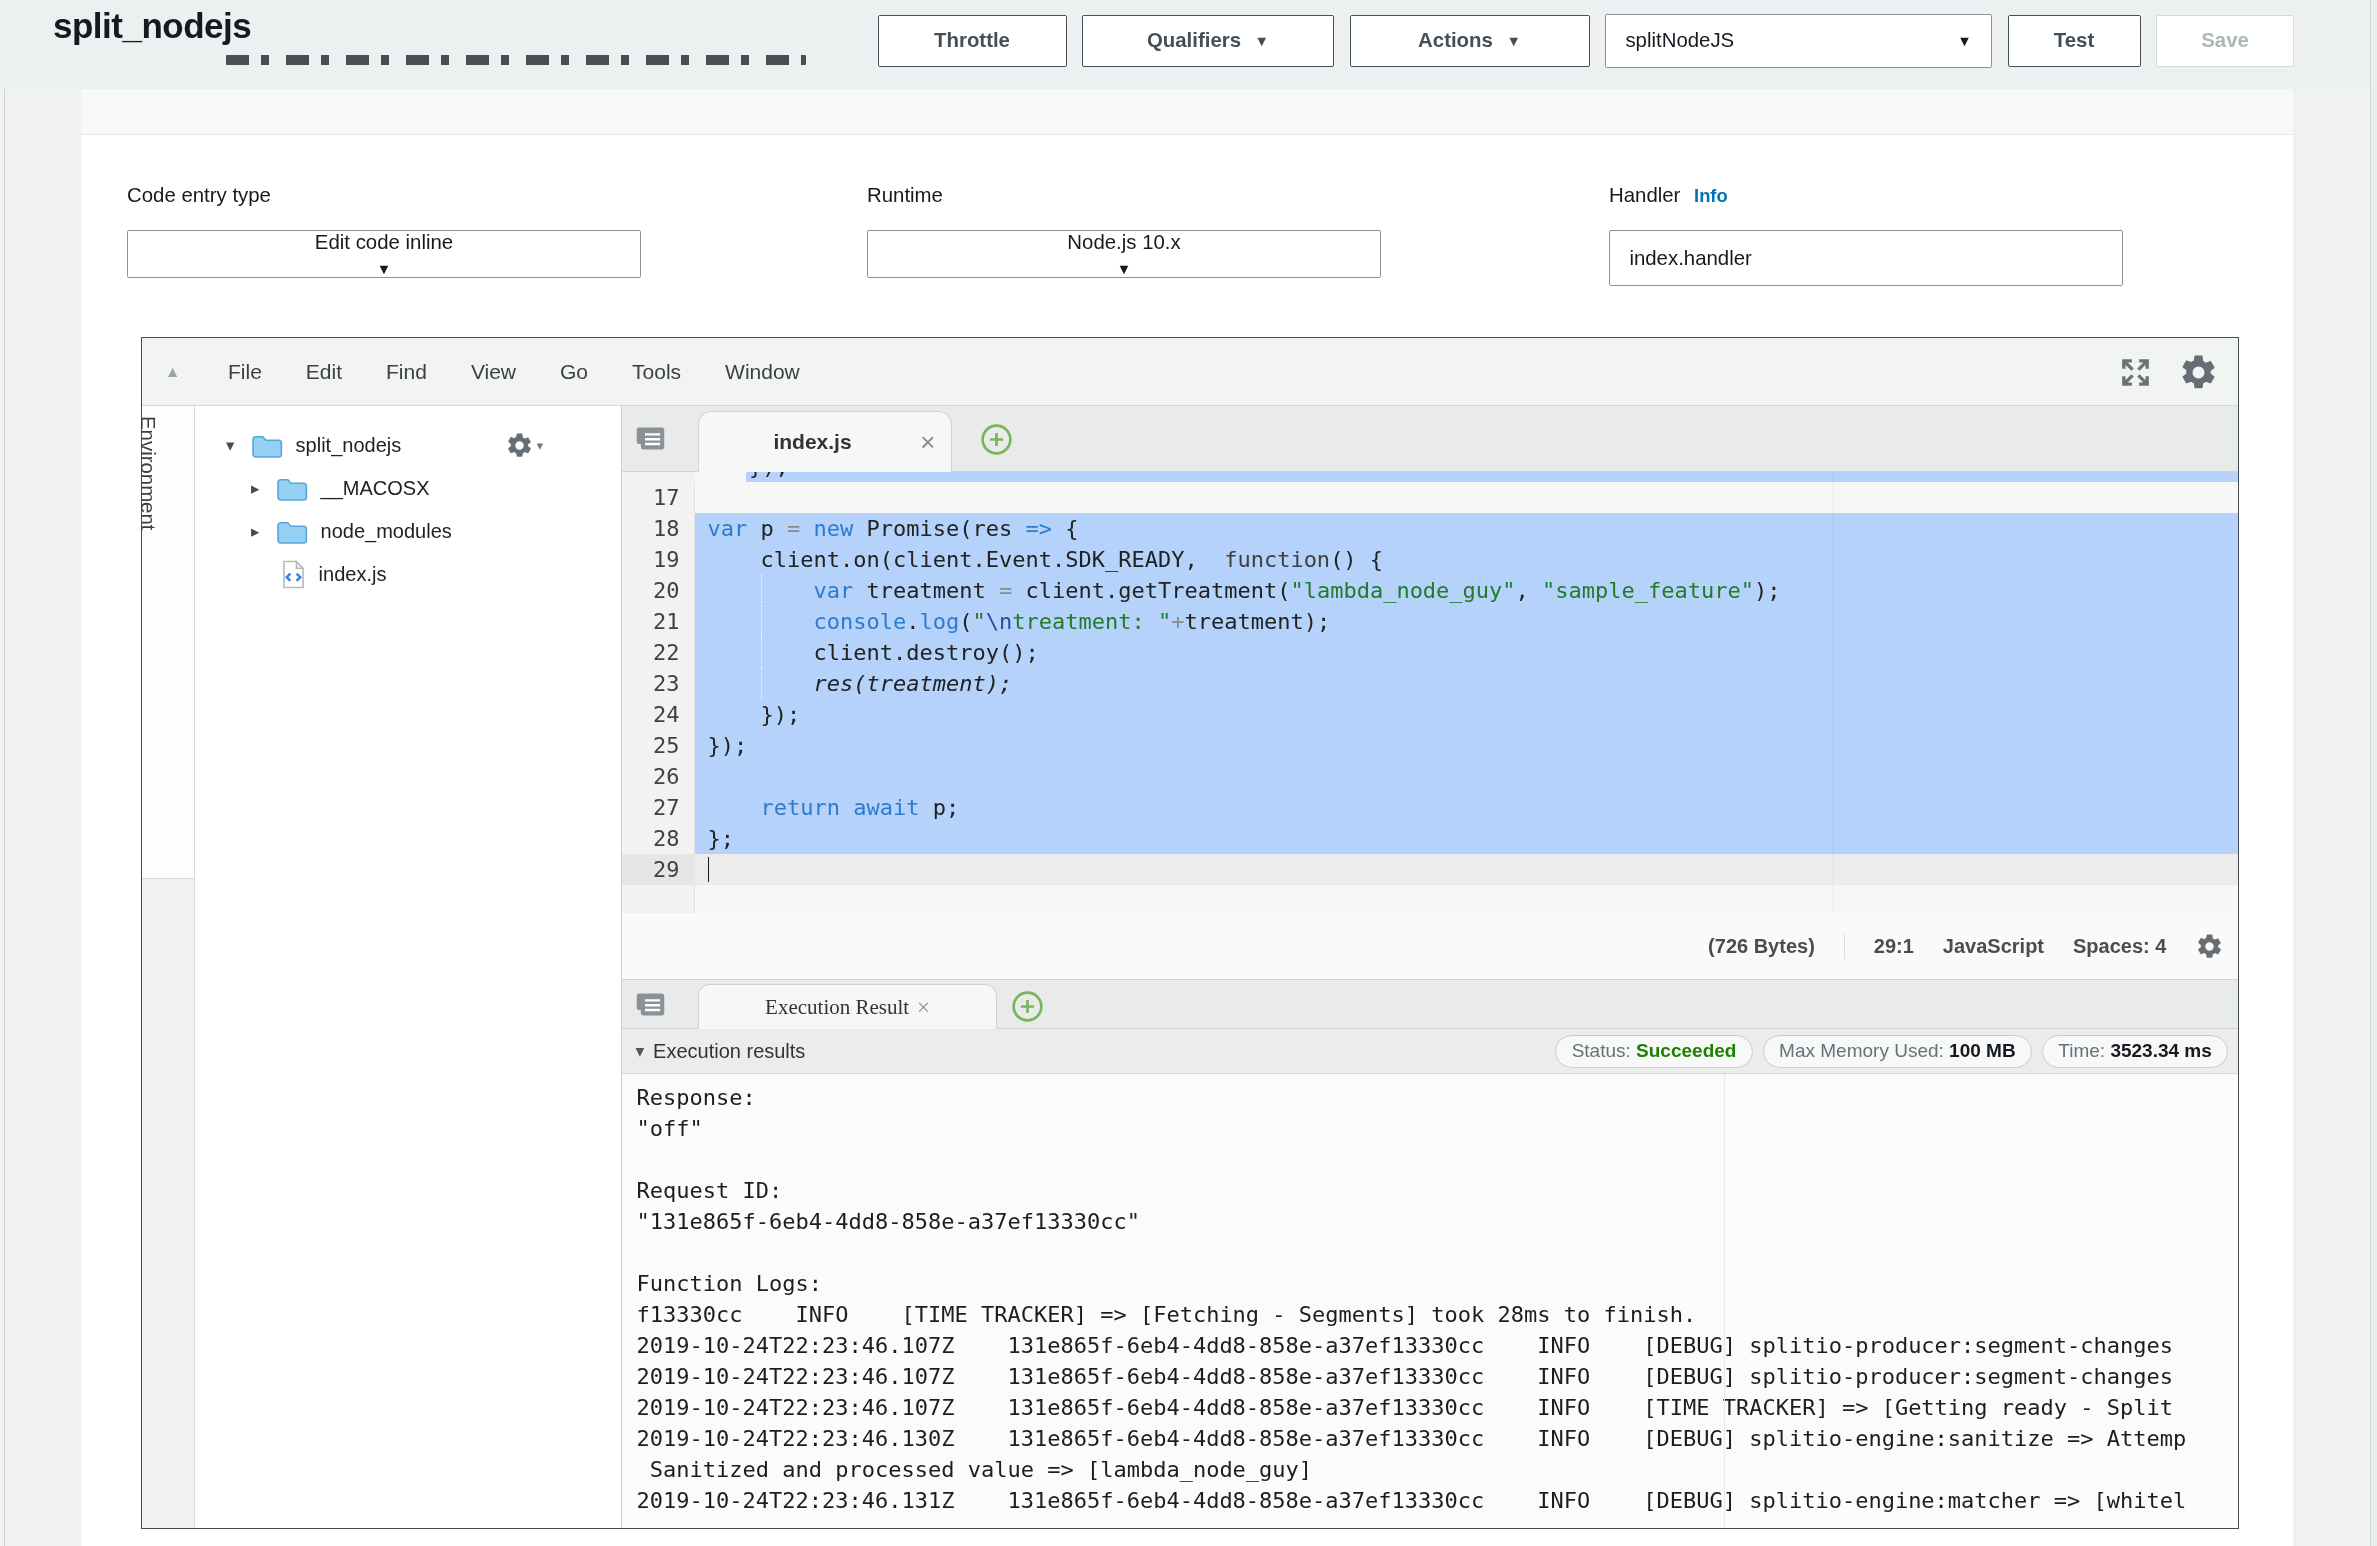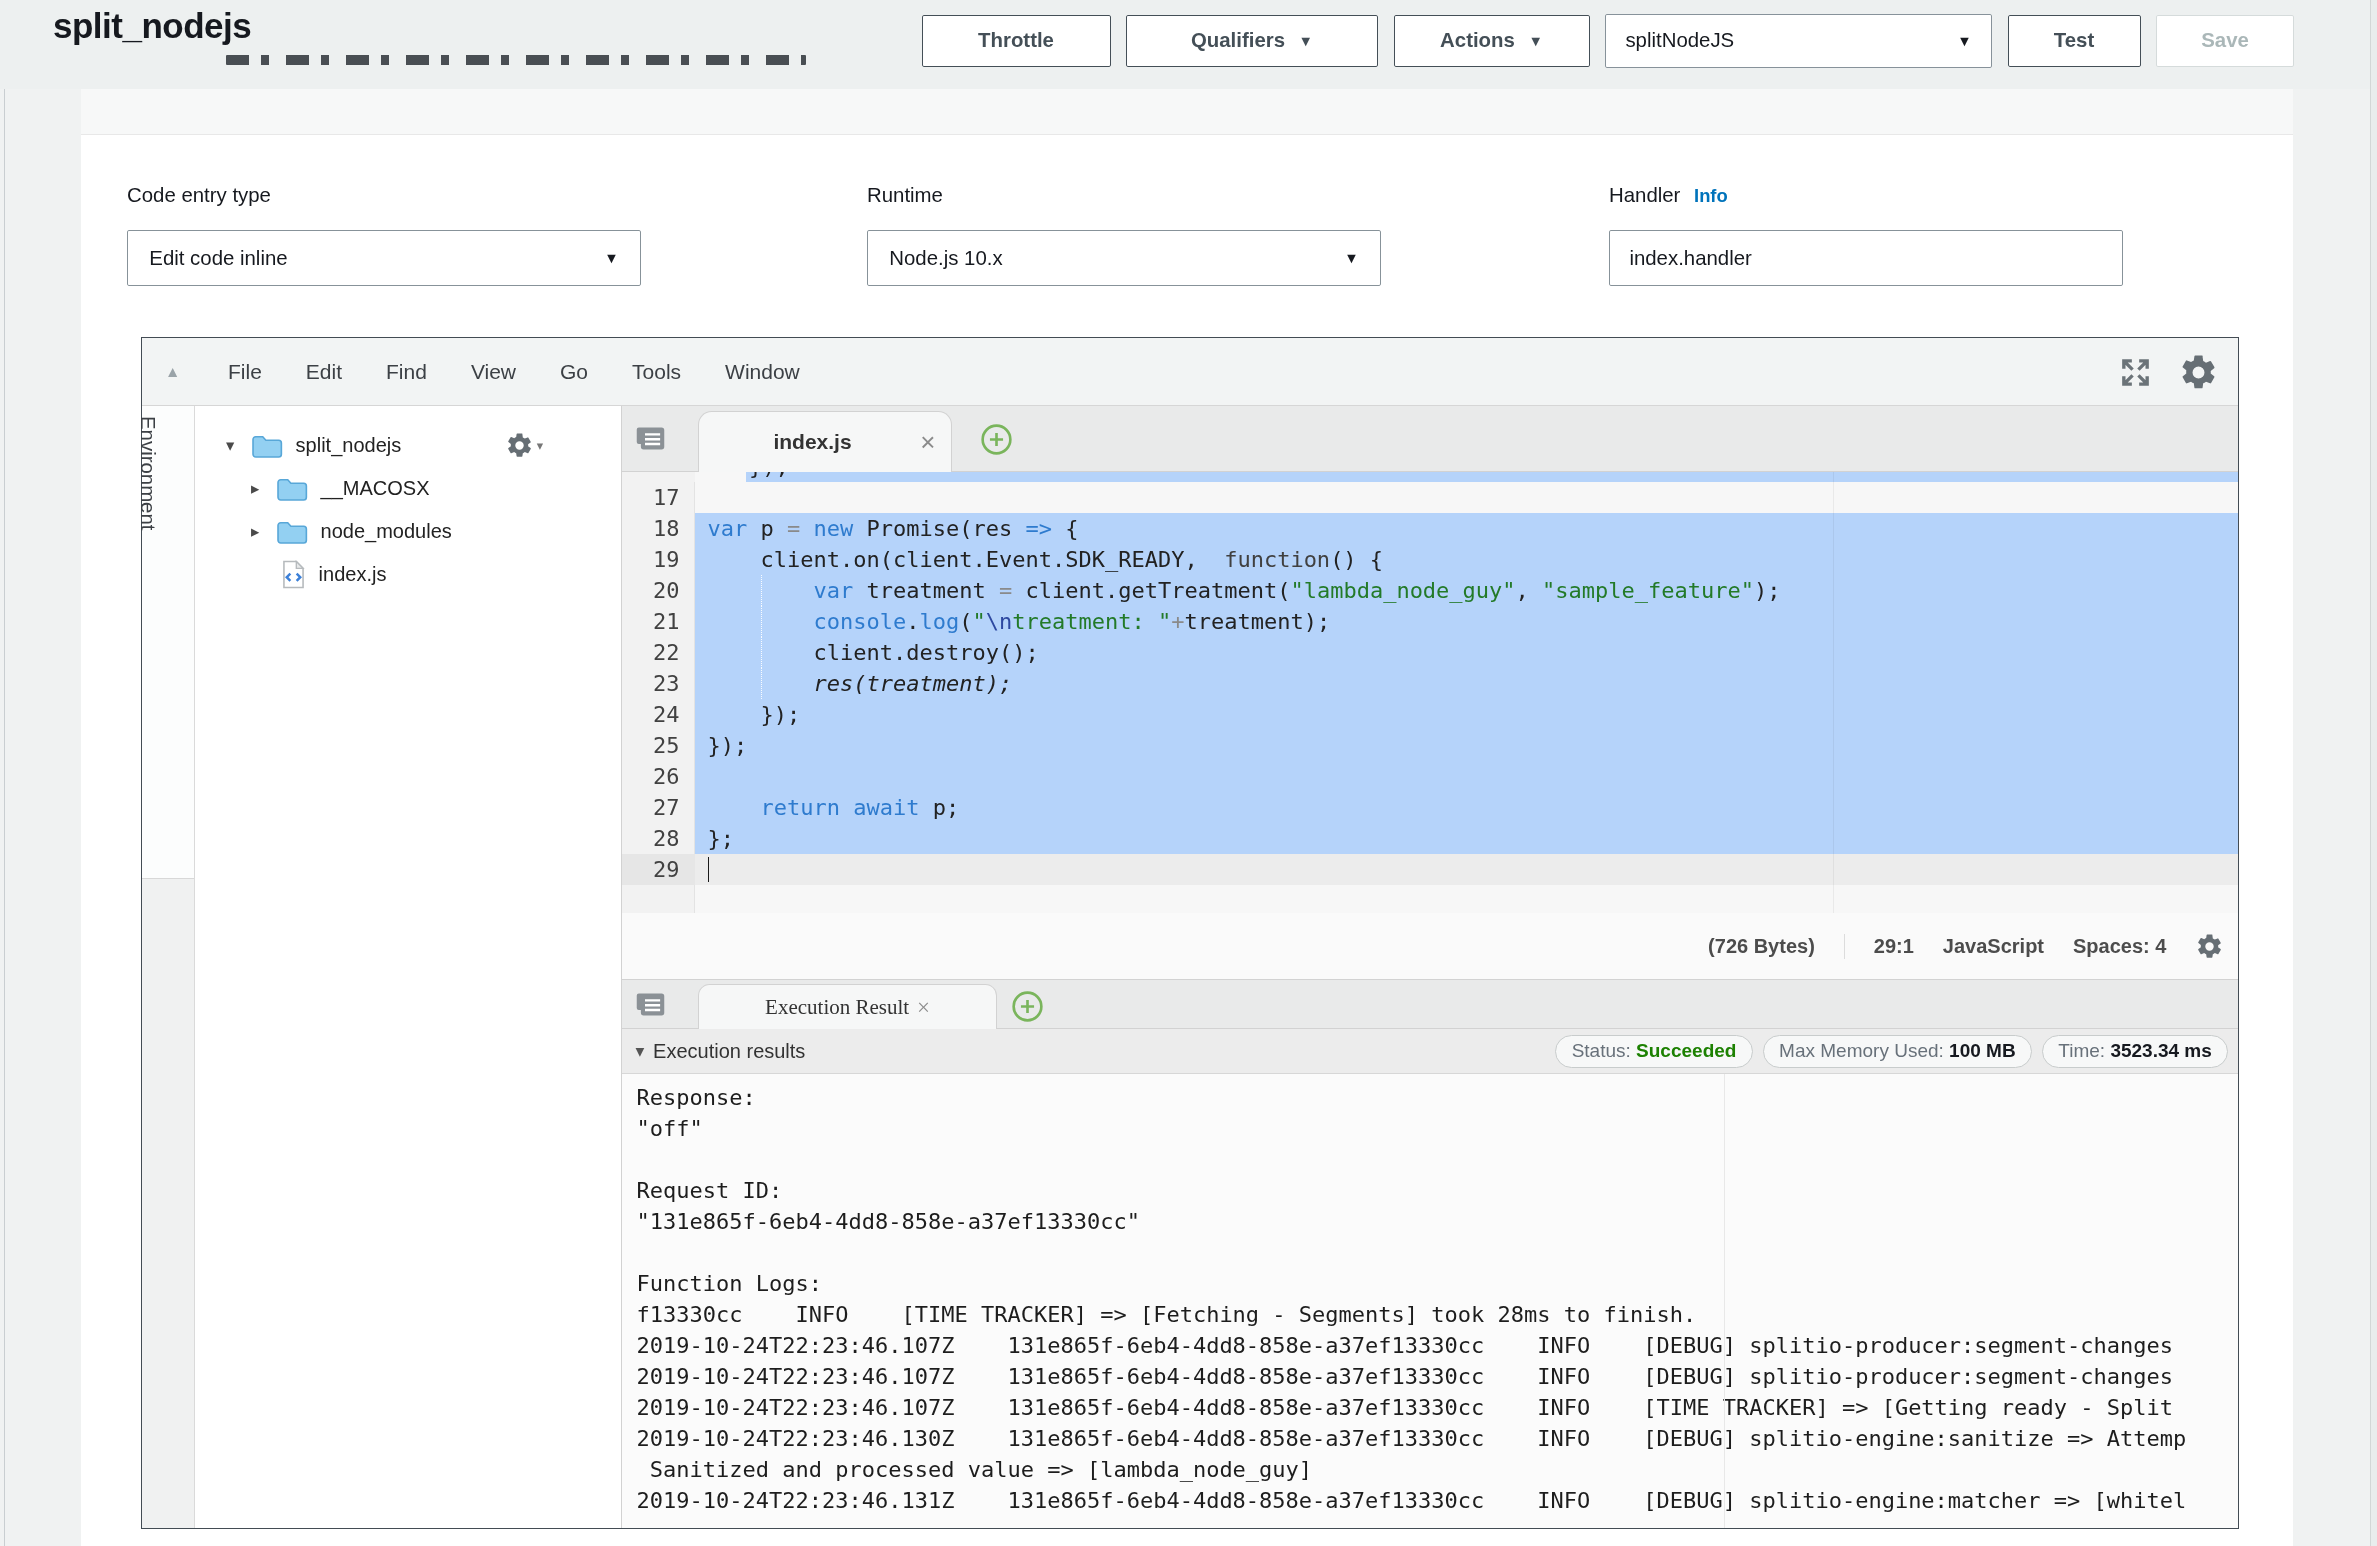--- a/index.html
+++ b/index.html
@@ -10,35 +10,35 @@
   .scrollstrip{position:absolute;right:0;top:0;bottom:0;width:6.8px;background:#e9eded;border-left:1px solid #d2d7d7;}
 
   
   .header{position:absolute;left:0;top:0;width:2377px;height:89px;background:#edf0f0;}
   .page-title{position:absolute;left:53px;top:5.8px;font-size:35px;font-weight:bold;letter-spacing:-0.5px;color:#16191f;}
   .clip-frag{position:absolute;left:226px;top:55px;width:580px;height:9.7px;opacity:.8;border-radius:1px;
     background:repeating-linear-gradient(90deg,#20262c 0 23px,transparent 23px 35px,#20262c 35px 43px,transparent 43px 60px);}
   .toolbar{position:absolute;right:83px;top:13.6px;display:flex;gap:15.5px;align-items:center;}
   .btn{height:52px;border:1.9px solid #444f57;background:#fff;color:#444f57;font-family:inherit;
        font-size:20.4px;font-weight:bold;border-radius:1.9px;display:flex;align-items:center;justify-content:center;gap:13.6px;cursor:pointer;}
-  .w-thr{width:189px}.w-qual{width:252px}.w-act{width:196px}.w-test{width:133px}.w-save{width:138px}
+  .w-thr{width:189px}.w-qual{width:252px}.w-act{width:240px}.w-test{width:133px}.w-save{width:138px}
   .btn-disabled{border:1.9px solid #d5dbdb;color:#aab7b8;}
   .bcaret{font-size:14.6px;}
   .fn-select{width:387px;height:54px;border:1px solid #87929a;border-radius:1.9px;background:#fff;display:flex;
              align-items:center;justify-content:space-between;padding:0 19.4px;font-size:20.4px;color:#16191f;cursor:pointer;}
 
   
   .card{position:absolute;left:81px;top:89px;width:2212px;height:1457px;background:#fff;}
   .topstrip{position:absolute;left:0;top:0;width:100%;height:46px;background:#f7f8f8;border-bottom:1px solid #e8e8e8;}
   .fld{position:absolute;top:95px;}
   .f1{left:46px}.f2{left:786px}.f3{left:1528px}
   .flabel{font-size:20.4px;color:#16191f;margin-bottom:23px;display:flex;align-items:center;}
   .info-link{color:#0073bb;font-weight:bold;font-size:18.4px;margin-left:13.6px;cursor:pointer;}
-  .selectbox{width:514px;height:56px;border:1px solid #879299;border-radius:1.9px;background:#fff;display:flex;
-             align-items:center;justify-content:space-between;padding:0 21.3px;font-size:20.4px;color:#16191f;cursor:pointer;}
+  .selectbox{width:514px;height:48px;border:1px solid #879299;border-radius:1.9px;background:#fff;display:flex;
+             align-items:center;justify-content:space-between;padding:0 21.3px;font-size:20.4px;color:#16191f;cursor:pointer;flex-direction:column;}
   .txtinput{width:514px;height:56px;border:1px solid #879299;border-radius:1.9px;background:#fff;
             padding:0 19.4px;font-size:20.4px;color:#16191f;font-family:inherit;}
 
   
   .ide{position:absolute;left:60px;top:248px;width:2098px;height:1192px;border:1.9px solid #434c54;background:#f7f7f7;}
   .menubar{position:absolute;top:0;left:0;right:0;height:68px;background:#f2f4f4;border-bottom:1px solid #d6d6d6;}
   .collapse{position:absolute;left:23px;top:50%;transform:translateY(-50%);font-size:15.5px;color:#9aa3a8;cursor:pointer;}
   .mitems{display:flex;align-items:center;height:100%;margin-left:64px;}
   .mitem{padding:0 22px;font-size:21px;color:#3c4045;cursor:pointer;}
   [data-svg] svg{width:100%;height:100%;display:block;}

